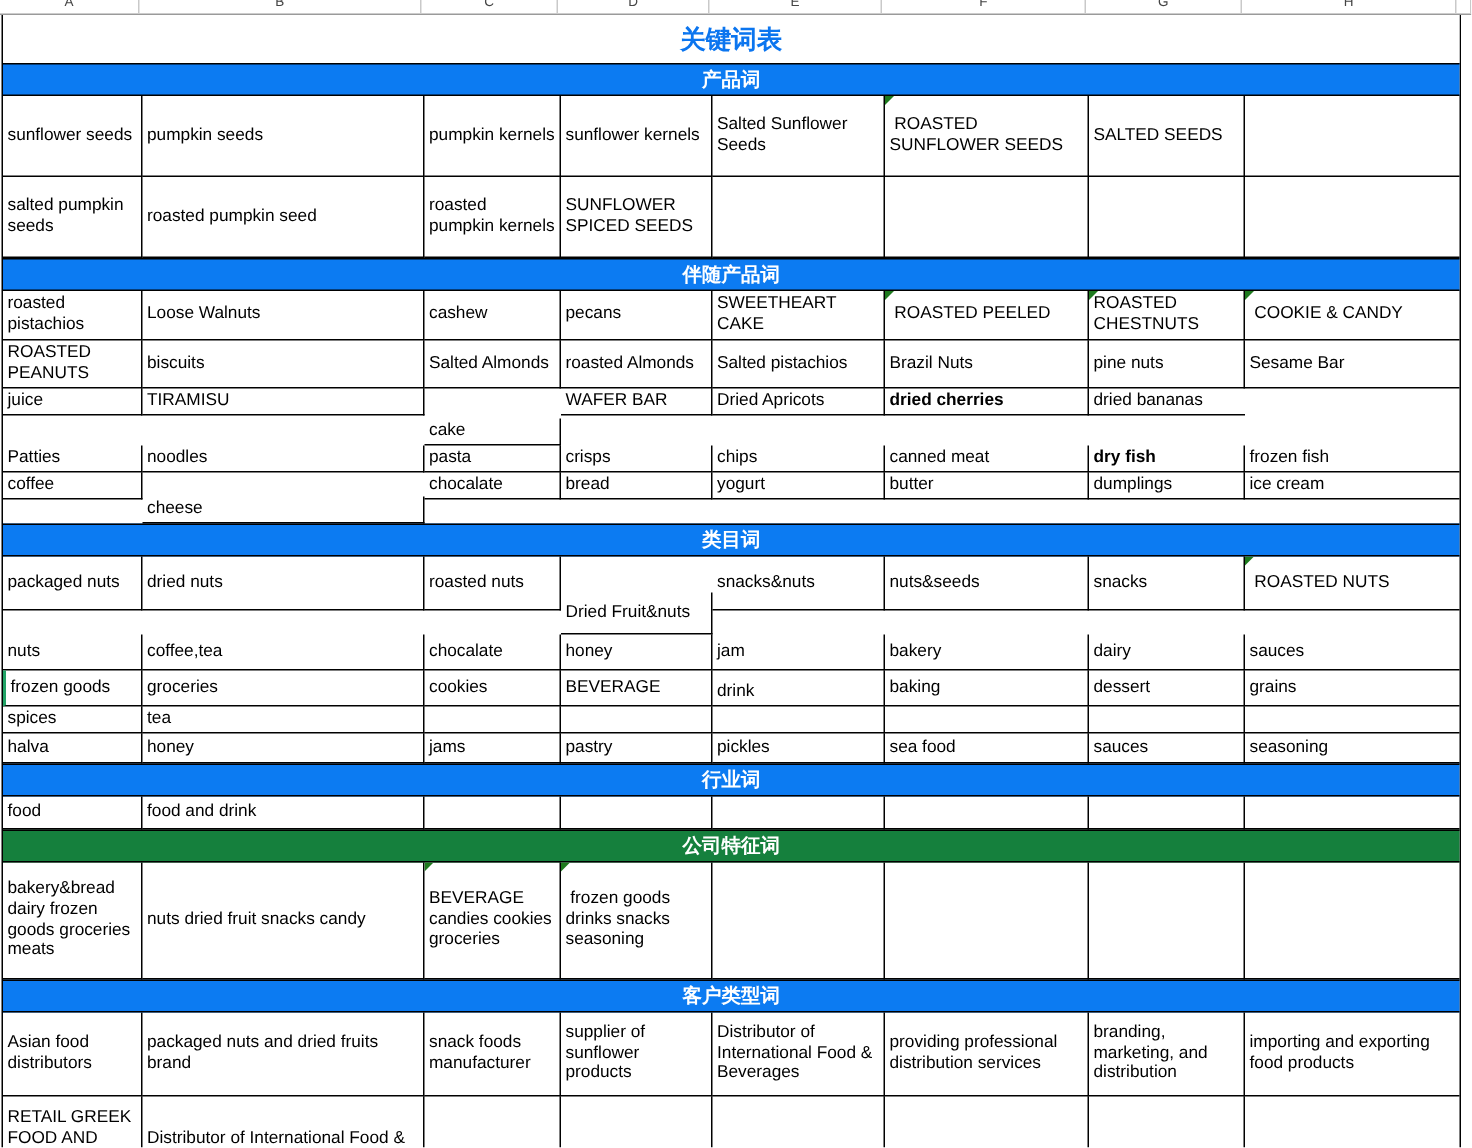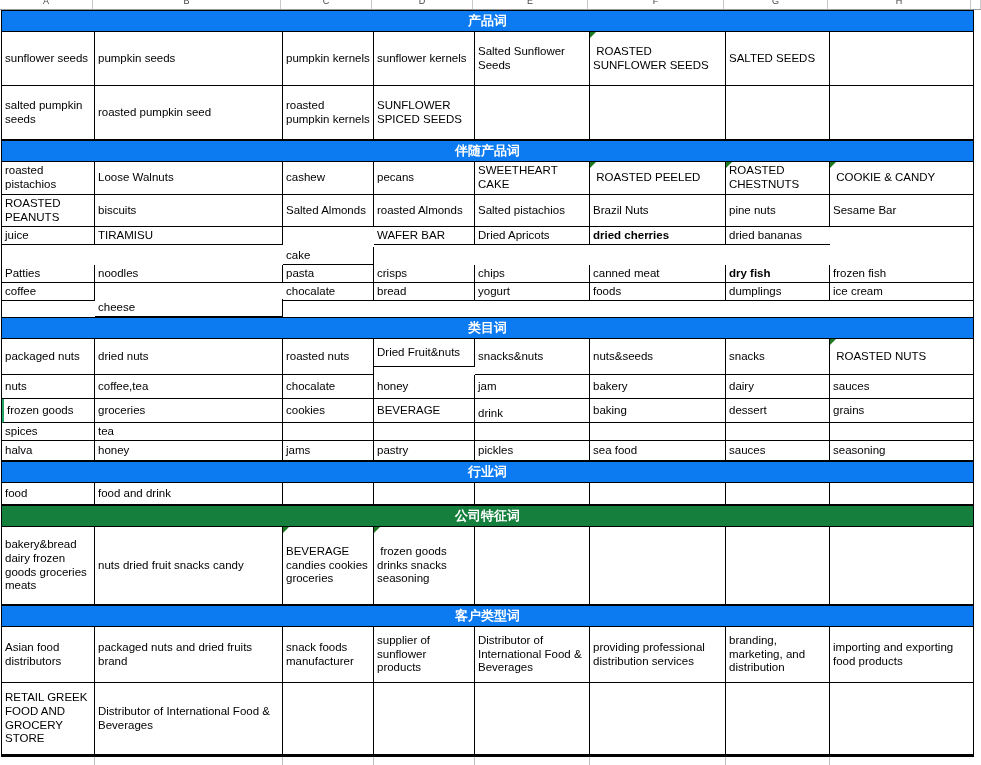--- a/index.html
+++ b/index.html
@@ -60,20 +60,23 @@
       </div>
       <div class="colcell" style="width: 104px;">
         <span>G</span>
       </div>
       <div class="colcell" style="width: 143px;">
         <span>H</span>
       </div>
       <div class="colcell filler"></div>
     </div>
   <div class="tablewrap">
+    <div class="title-row" style="color: rgb(11, 117, 239);">
+      <span>关键词表</span>
+    </div>
     <div id="sections">
         <div class="band" style="background: rgb(12, 123, 242);">
           <span>产品词</span>
         </div>
         <div class="row" style="grid-template-columns: 93px 188px 91px 101px 115px 136px 104px 143px;">
           <div class="cell" style="height: 54px;"><span>sunflower seeds</span></div>
           <div class="cell" style="height: 54px;"><span>pumpkin seeds</span></div>
           <div class="cell" style="height: 54px;"><span>pumpkin kernels</span></div>
           <div class="cell" style="height: 54px;"><span>sunflower kernels</span></div>
           <div class="cell" style="height: 54px;"><span>Salted Sunflower Seeds</span></div>
@@ -132,32 +135,32 @@
           <div class="cell" style="height: 18px;"><span>canned meat</span></div>
           <div class="cell bold" style="height: 18px;"><span>dry fish</span></div>
           <div class="cell" style="height: 18px;"><span>frozen fish</span></div>
         </div>
         <div class="row" style="grid-template-columns: 93px 188px 91px 101px 115px 136px 104px 143px;">
           <div class="cell" style="height: 18px;"><span>coffee</span></div>
           <div class="cell" style="height: 18px; margin-top: 16px;"><span>cheese</span></div>
           <div class="cell" style="height: 18px;"><span>chocalate</span></div>
           <div class="cell" style="height: 18px;"><span>bread</span></div>
           <div class="cell" style="height: 18px;"><span>yogurt</span></div>
-          <div class="cell" style="height: 18px;"><span>foods</span></div>
+          <div class="cell" style="height: 18px;"><span>butter</span></div>
           <div class="cell" style="height: 18px;"><span>dumplings</span></div>
           <div class="cell" style="height: 18px;"><span>ice cream</span></div>
         </div>
         <div class="band" style="background: rgb(12, 123, 242);">
           <span>类目词</span>
         </div>
         <div class="row" style="grid-template-columns: 93px 188px 91px 101px 115px 136px 104px 143px;">
           <div class="cell" style="height: 36px;"><span>packaged nuts</span></div>
           <div class="cell" style="height: 36px;"><span>dried nuts</span></div>
           <div class="cell" style="height: 36px;"><span>roasted nuts</span></div>
-          <div class="cell" style="height: 28px;"><span>Dried Fruit&amp;nuts</span></div>
+          <div class="cell" style="height: 28px; margin-top: 24px;"><span>Dried Fruit&amp;nuts</span></div>
           <div class="cell" style="height: 36px;"><span>snacks&amp;nuts</span></div>
           <div class="cell" style="height: 36px;"><span>nuts&amp;seeds</span></div>
           <div class="cell" style="height: 36px;"><span>snacks</span></div>
           <div class="cell" style="height: 36px;"><span> ROASTED NUTS</span><span class="err"></span></div>
         </div>
         <div class="row" style="grid-template-columns: 93px 188px 91px 101px 115px 136px 104px 143px;">
           <div class="cell" style="height: 24px;"><span>nuts</span></div>
           <div class="cell" style="height: 24px;"><span>coffee,tea</span></div>
           <div class="cell" style="height: 24px;"><span>chocalate</span></div>
           <div class="cell" style="height: 24px;"><span>honey</span></div>

